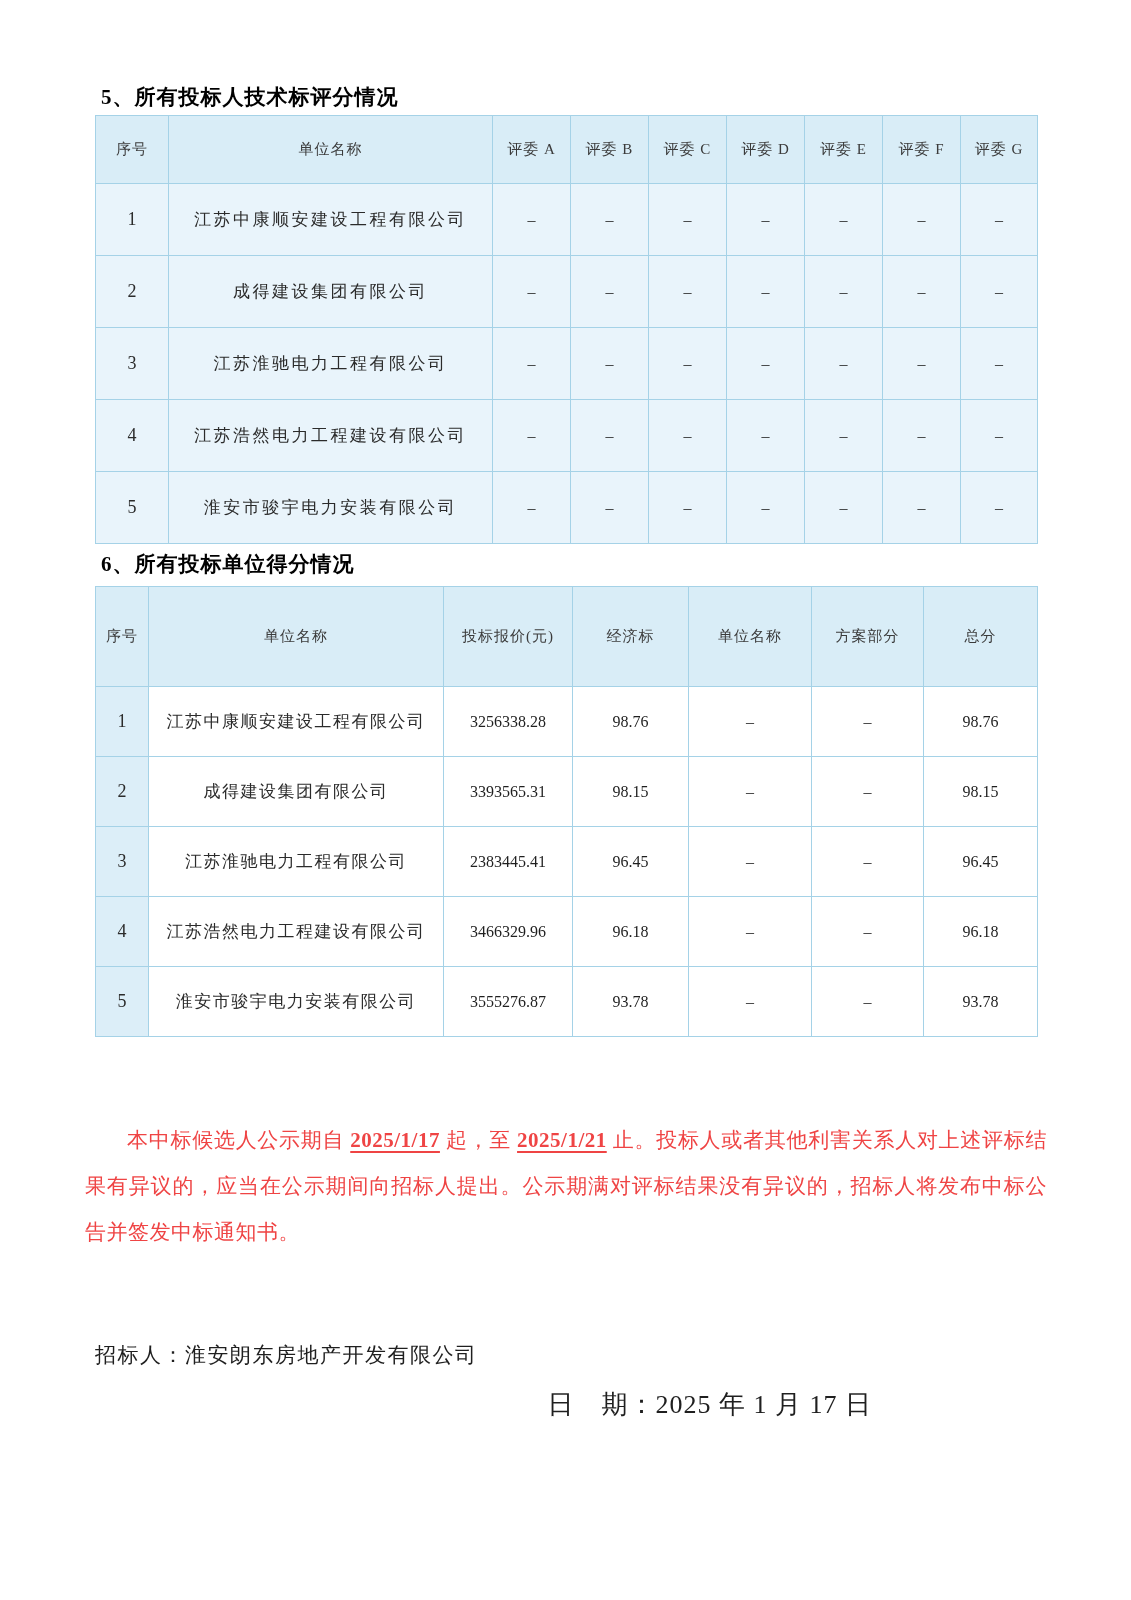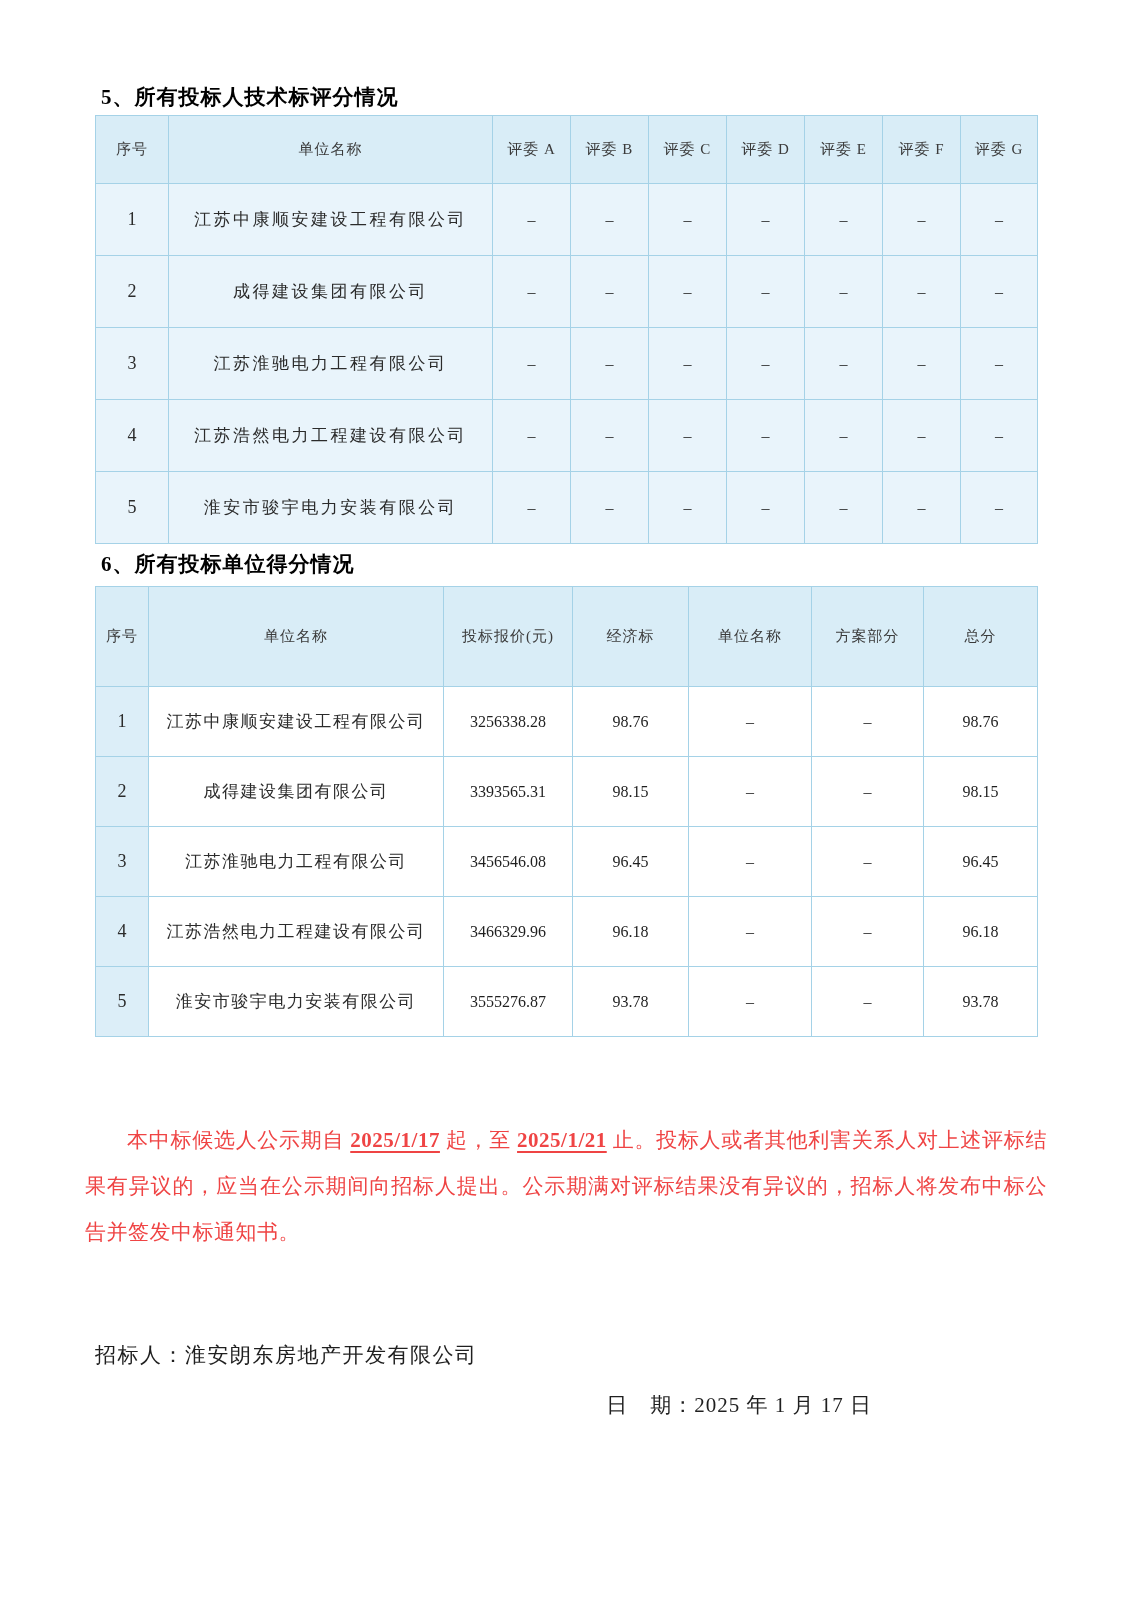--- a/index.html
+++ b/index.html
@@ -43,21 +43,21 @@
   .para {
     width:962px; margin:14px 0 0 -10px;
     font-size:21px; line-height:46px; color:#ef4444;
     text-indent:2em; text-align:justify; letter-spacing:0.5px;
   }
   .para .date { font-weight:bold; text-decoration:underline; text-underline-offset:4px; text-decoration-thickness:2px; }
 
   
   .footer { margin-top:86px; }
   .bidder-line { text-align:left; font-size:21px; color:#1f1f1f; letter-spacing:1.5px; line-height:28px; }
-  .date-line { text-align:right; font-size:21px; color:#1f1f1f; letter-spacing:1px; line-height:28px; margin-top:22px; padding-right:57px; }
+  .date-line { text-align:right; font-size:26px; color:#1f1f1f; letter-spacing:1px; line-height:28px; margin-top:22px; padding-right:57px; }
 </style>
 </head>
 <body>
 
 <div class="page">
 
   <h2 class="sec-title">5、所有投标人技术标评分情况</h2>
 
   <table class="t5">
     <colgroup>
@@ -181,21 +181,21 @@
         <td class="company">成得建设集团有限公司</td>
         <td class="num">3393565.31</td>
         <td class="num">98.15</td>
         <td class="dash">–</td>
         <td class="dash">–</td>
         <td class="num">98.15</td>
       </tr>
       <tr>
         <td class="seq">3</td>
         <td class="company">江苏淮驰电力工程有限公司</td>
-        <td class="num">3456546.08</td>
+        <td class="num">2383445.41</td>
         <td class="num">96.45</td>
         <td class="dash">–</td>
         <td class="dash">–</td>
         <td class="num">96.45</td>
       </tr>
       <tr>
         <td class="seq">4</td>
         <td class="company">江苏浩然电力工程建设有限公司</td>
         <td class="num">3466329.96</td>
         <td class="num">96.18</td>

